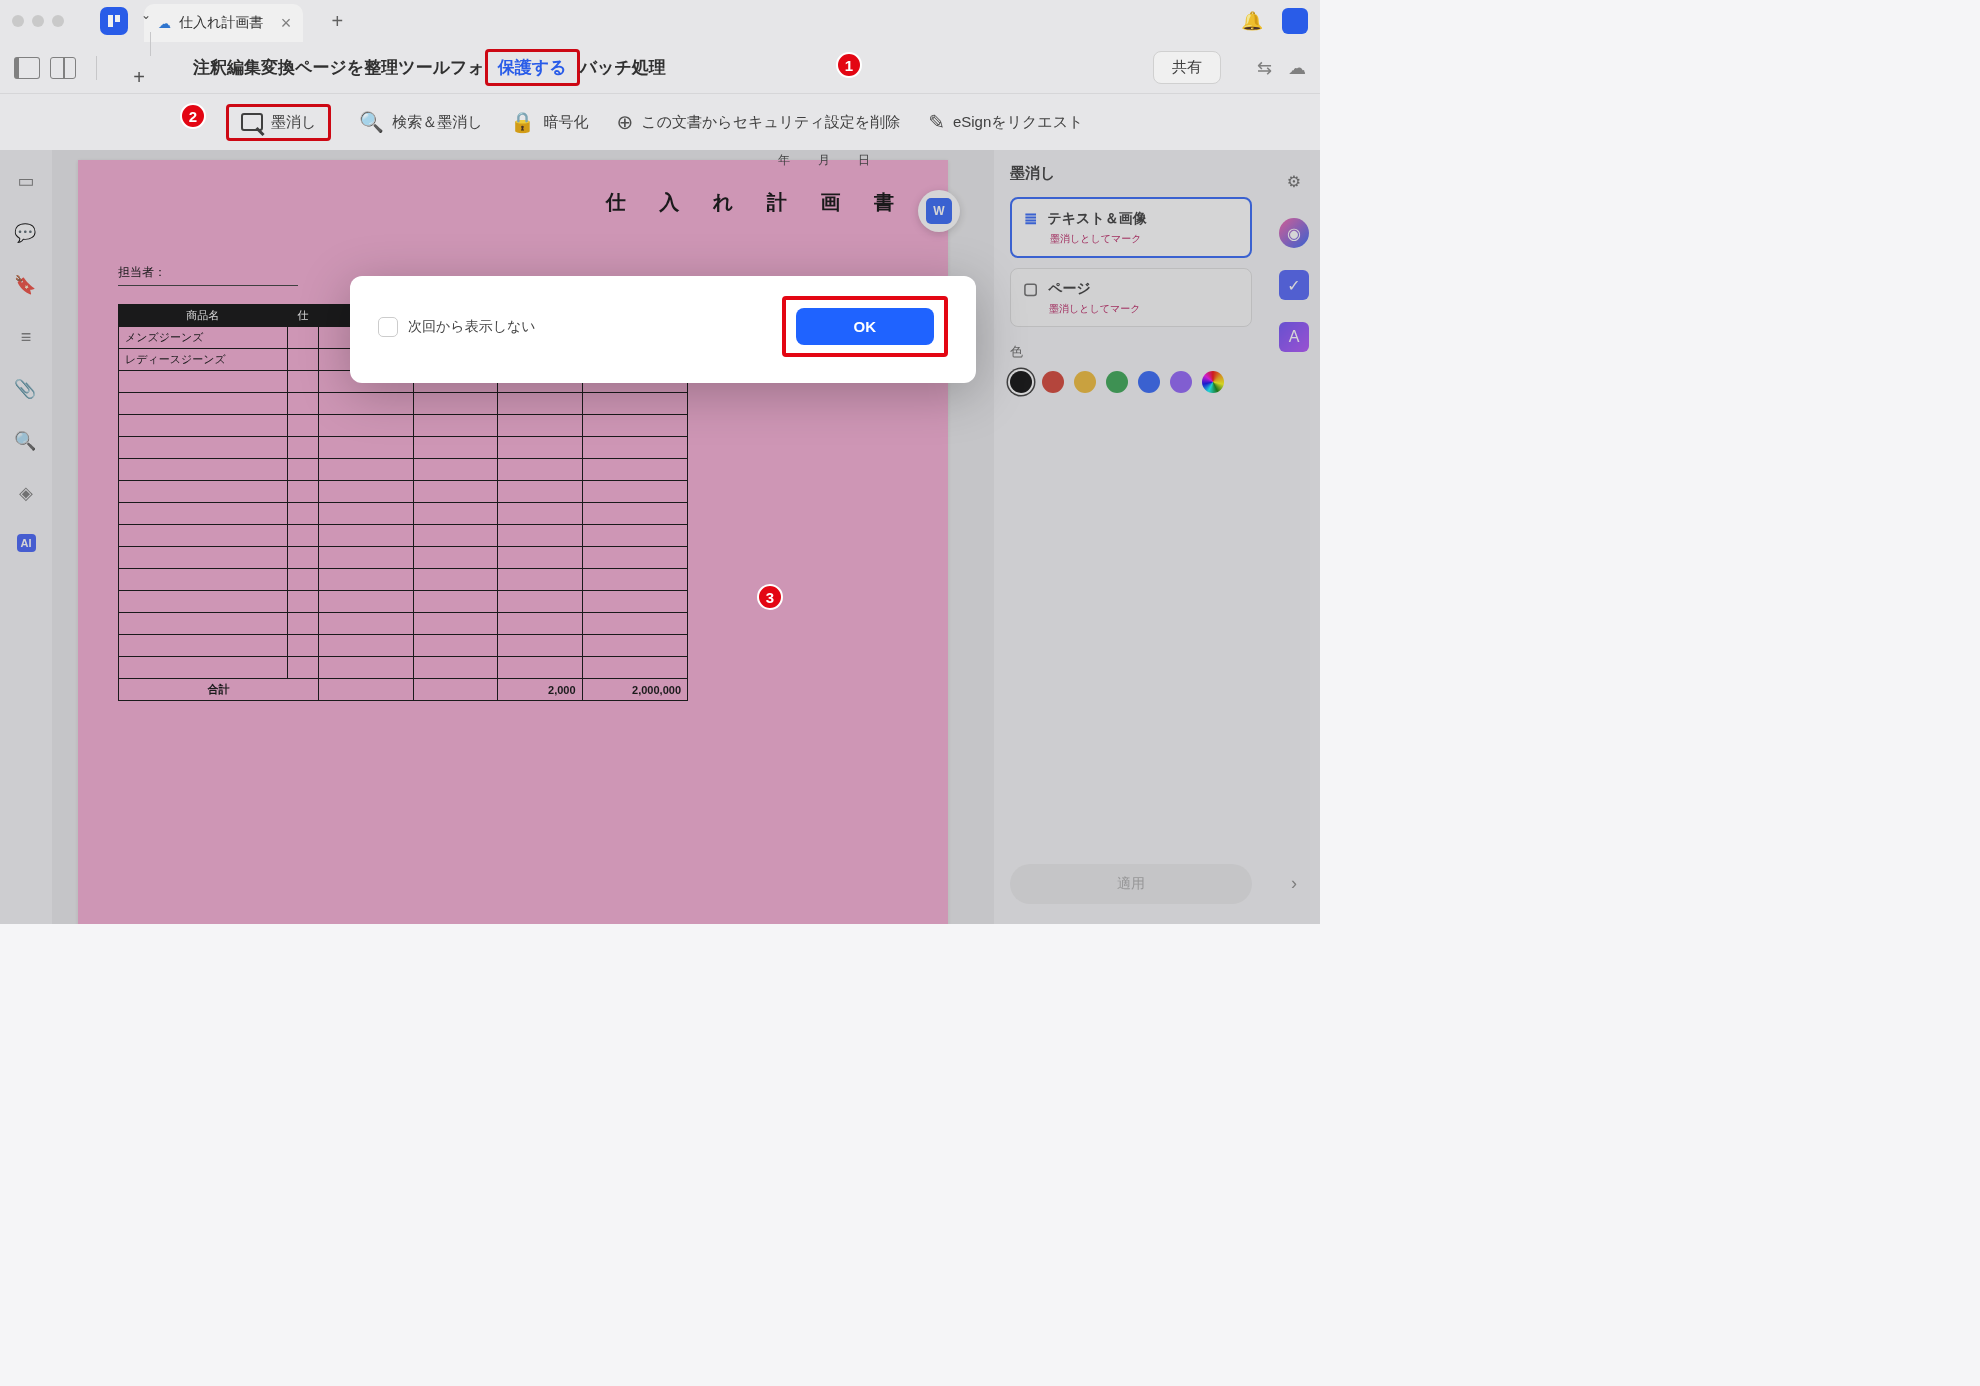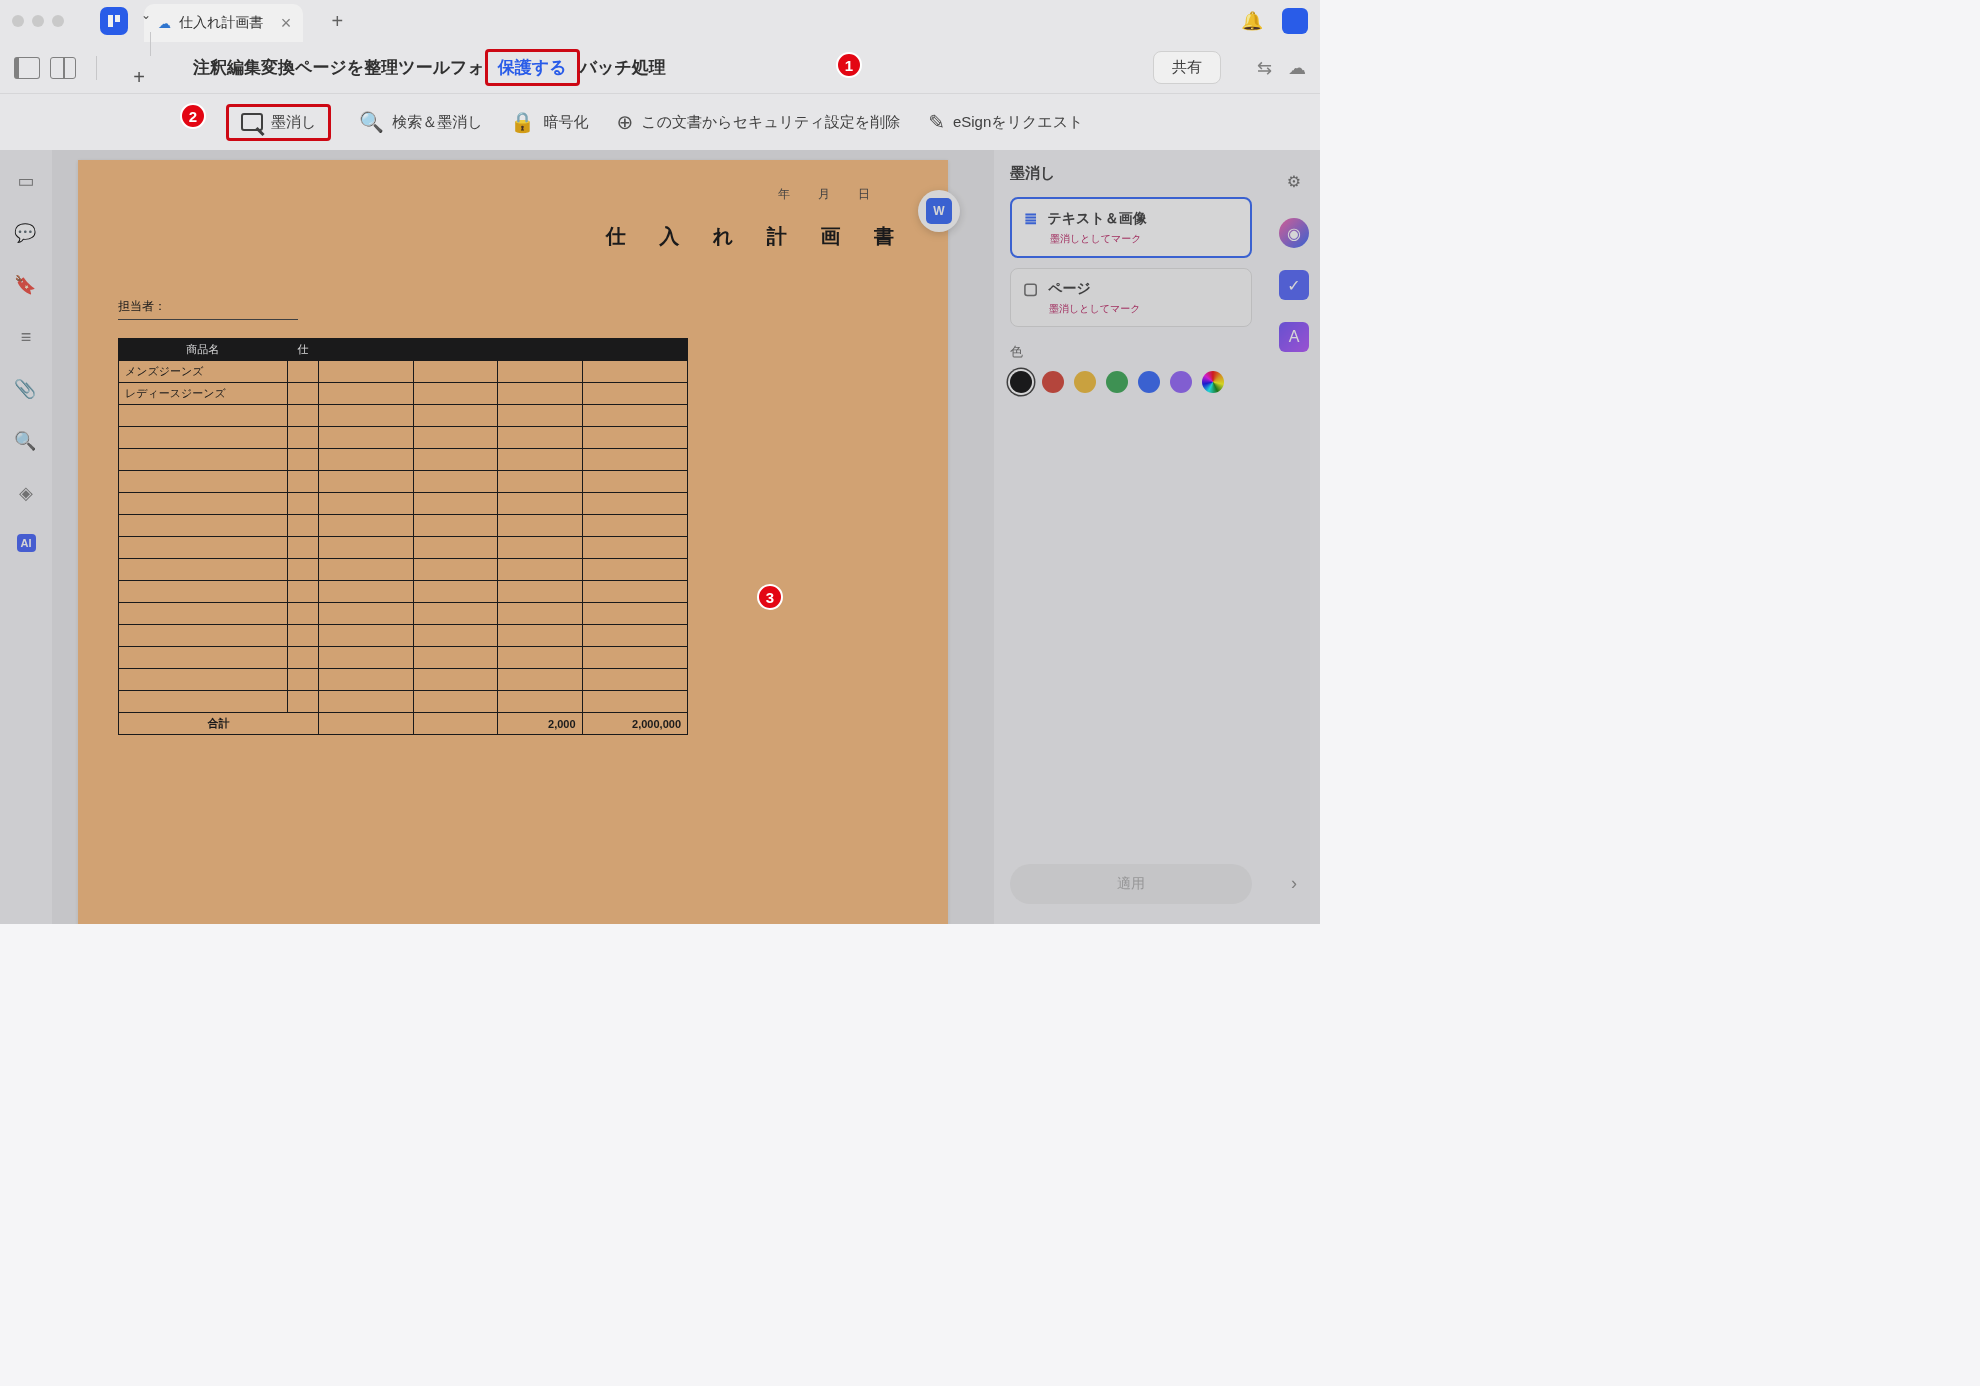--- a/index.html
+++ b/index.html
@@ -39,21 +39,21 @@
 
 .toolbar2 { height: 56px; background: #f5f5f7; display: flex; align-items: center; padding-left: 226px; gap: 28px; }
 .tool2 { display: flex; align-items: center; gap: 8px; font-size: 15px; color: #444; }
 .tool2 .icon { font-size: 20px; color: #555; }
 .tool2.redact { border: 3px solid #e30613; padding: 6px 12px; border-radius: 4px; }
 .redact-icon { width: 22px; height: 18px; border: 2px solid #444; border-radius: 3px; position: relative; }
 .redact-icon::after { content:""; position:absolute; right:-4px; bottom:-4px; width:10px; height:3px; background:#444; transform:rotate(45deg); }
 
 
 .main-area { position: absolute; top: 150px; left: 52px; right: 326px; bottom: 0; background: #eaeaec; overflow: hidden; }
-.doc-page { position: absolute; left: 26px; top: 10px; width: 870px; height: 800px; background: #fdba74; box-shadow: 0 1px 4px rgba(0,0,0,.12); padding: 48px 40px; }
+.doc-page { position: absolute; left: 26px; top: 10px; width: 870px; height: 800px; background: #f9a8d4; box-shadow: 0 1px 4px rgba(0,0,0,.12); padding: 14px 40px; }
 .doc-title { font-size: 20px; letter-spacing: 14px; font-weight: 700; text-align: right; margin-top: 20px; }
 .doc-date { text-align: right; font-size: 12px; color: #333; margin-top: -22px; padding-right: 30px; letter-spacing: 8px; }
 .doc-staff { font-size: 12px; margin-top: 48px; margin-bottom: 4px; }
 .sig-line { border-bottom: 1px solid #333; width: 180px; margin-bottom: 18px; }
 .doc-table { border-collapse: collapse; width: 570px; font-size: 11px; }
 .doc-table th, .doc-table td { border: 1px solid #000; padding: 3px 6px; height: 22px; }
 .doc-table th { background: #000; color: #fff; font-weight: 400; }
 .doc-table tfoot td { font-weight: 600; }
 .doc-table td.num { text-align: right; }
 .word-btn { position: absolute; right: -12px; top: 30px; width: 42px; height: 42px; background: #fff; border-radius: 50%; box-shadow: 0 2px 8px rgba(0,0,0,.2); display: flex; align-items: center; justify-content: center; }
@@ -388,17 +388,24 @@
 <div class="far-right dimmed">
   <div class="fr-ic settings">⚙</div>
   <div class="fr-ic orb">◉</div>
   <div class="fr-ic check">✓</div>
   <div class="fr-ic lang">A</div>
   <div class="far-arrow">›</div>
 </div>
 
 <div class="overlay"></div>
 <div class="modal">
+  <div class="modal-footer">
+    <div class="checkbox"></div>
+    <span class="dont-show">次回から表示しない</span>
+    <div class="ok-wrap">
+      <button class="ok-btn">OK</button>
+    </div>
+  </div>
 </div>
 
 <div class="badge badge1">1</div>
 <div class="badge badge2">2</div>
 <div class="badge badge3">3</div>
 
 </body></html>

